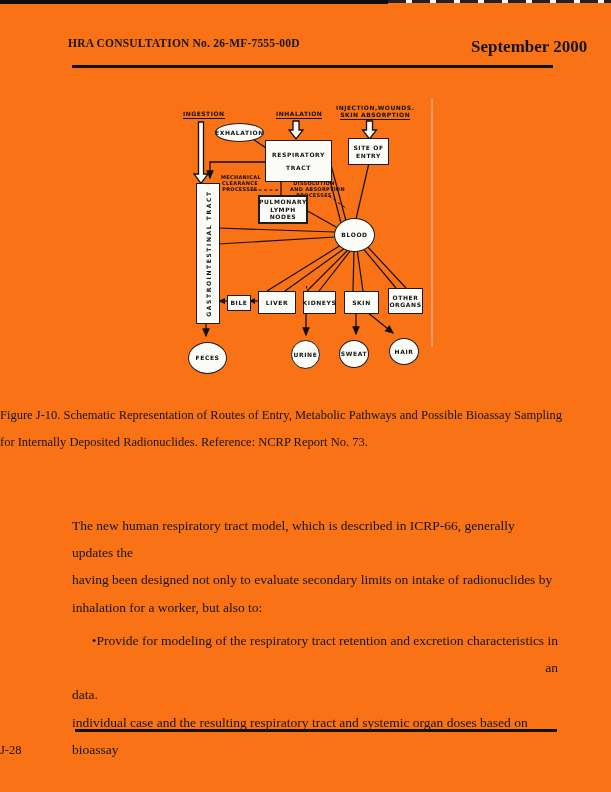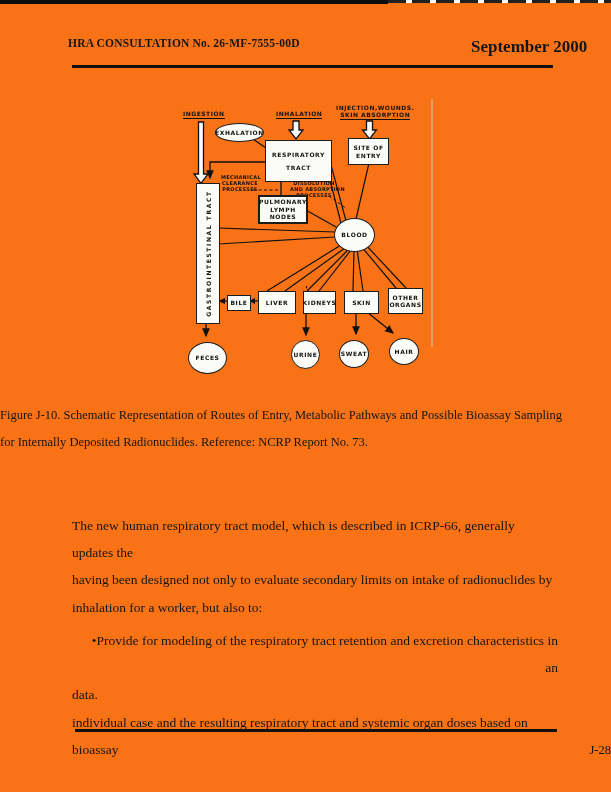--- a/index.html
+++ b/index.html
@@ -35,21 +35,21 @@
   
   .caption{position:absolute;left:0;top:402px;width:611px;
     font-size:12.5px;line-height:27px;color:#141414;}
   
   .para{position:absolute;left:72px;top:512px;width:486px;font-size:13.5px;line-height:27.2px;color:#141414;}
   .bullet-para{position:absolute;left:72px;top:627px;width:486px;font-size:13.5px;line-height:27.2px;color:#141414;}
   .bullet-line1{padding-left:5px;text-align:right;}
   .bullet-mark{display:inline-block;width:14px;}
   
   .ftr-rule{position:absolute;left:75px;top:729px;width:482px;height:2.6px;background:#111;}
-  .page-num{position:absolute;left:0;top:743px;width:611px;text-align:right;font-size:12.5px;color:#141414;}
+  .page-num{position:absolute;left:0;top:743px;width:611px;text-align:left;font-size:12.5px;color:#141414;}
 </style>
 </head>
 <body>
 
 <div class="page">
 
   <div class="scan-band-left"></div>
   <div class="scan-band-right"></div>
 
   <div class="hdr-left">HRA CONSULTATION No. 26-MF-7555-00D</div>

